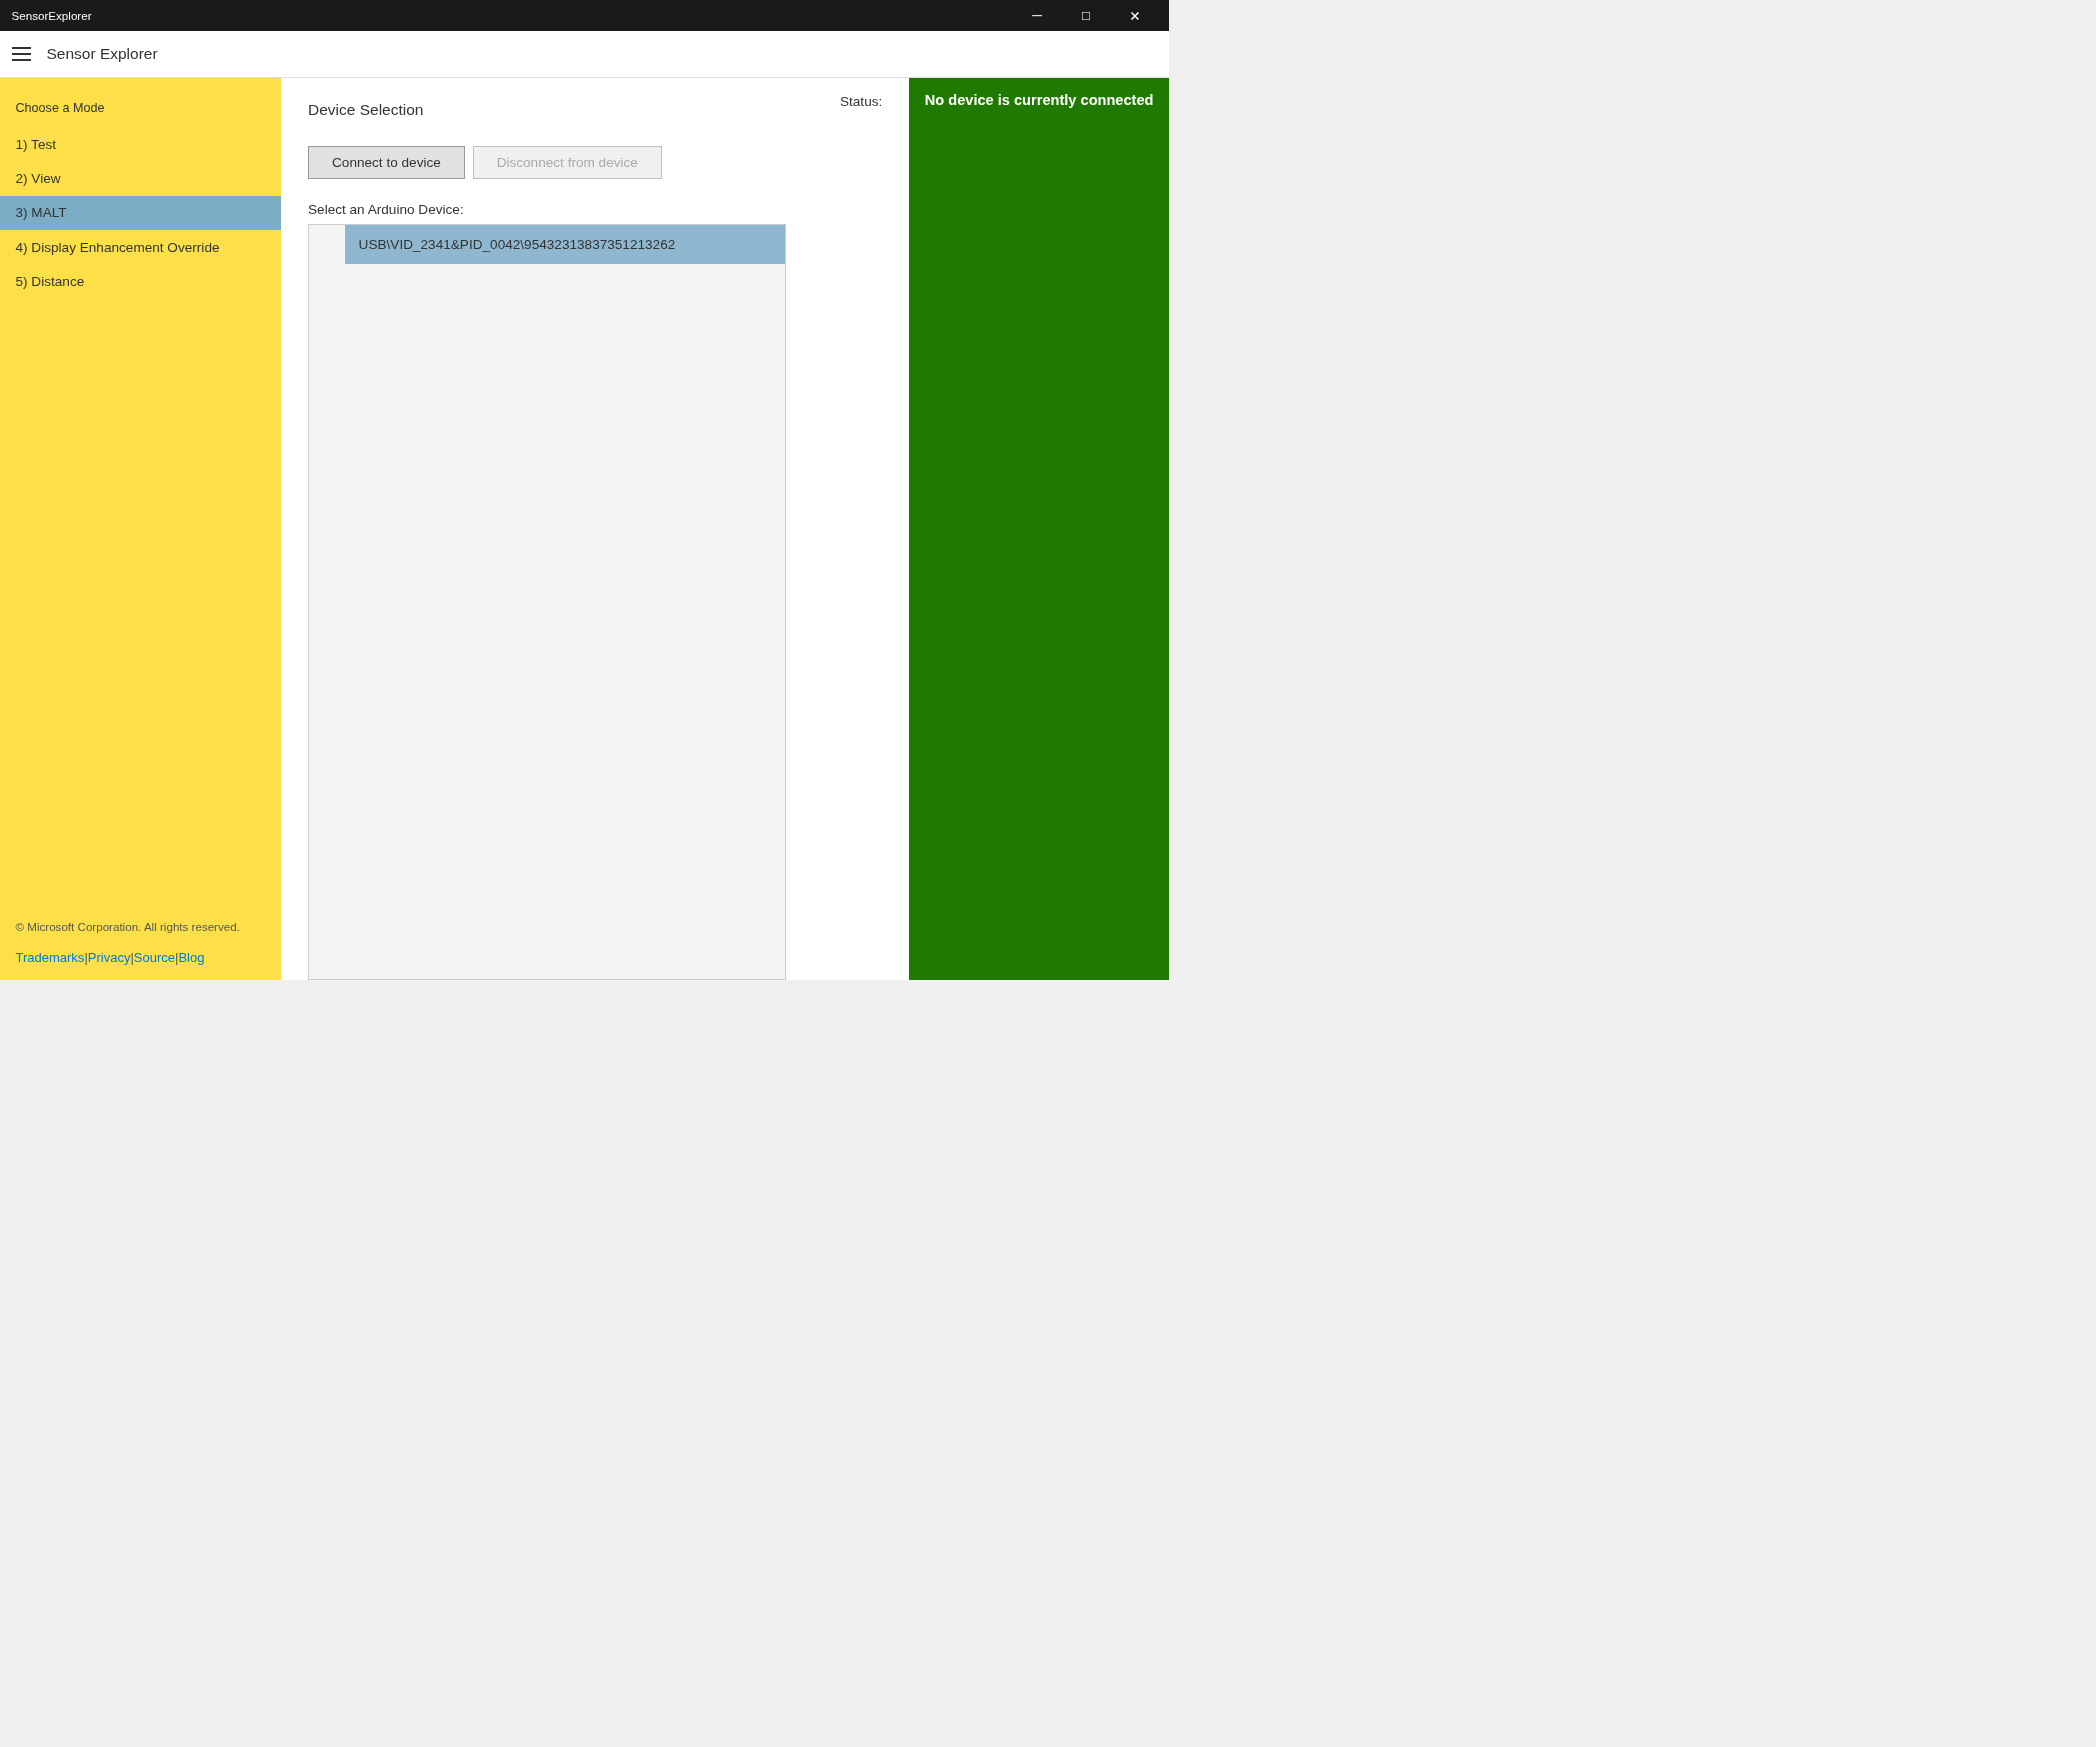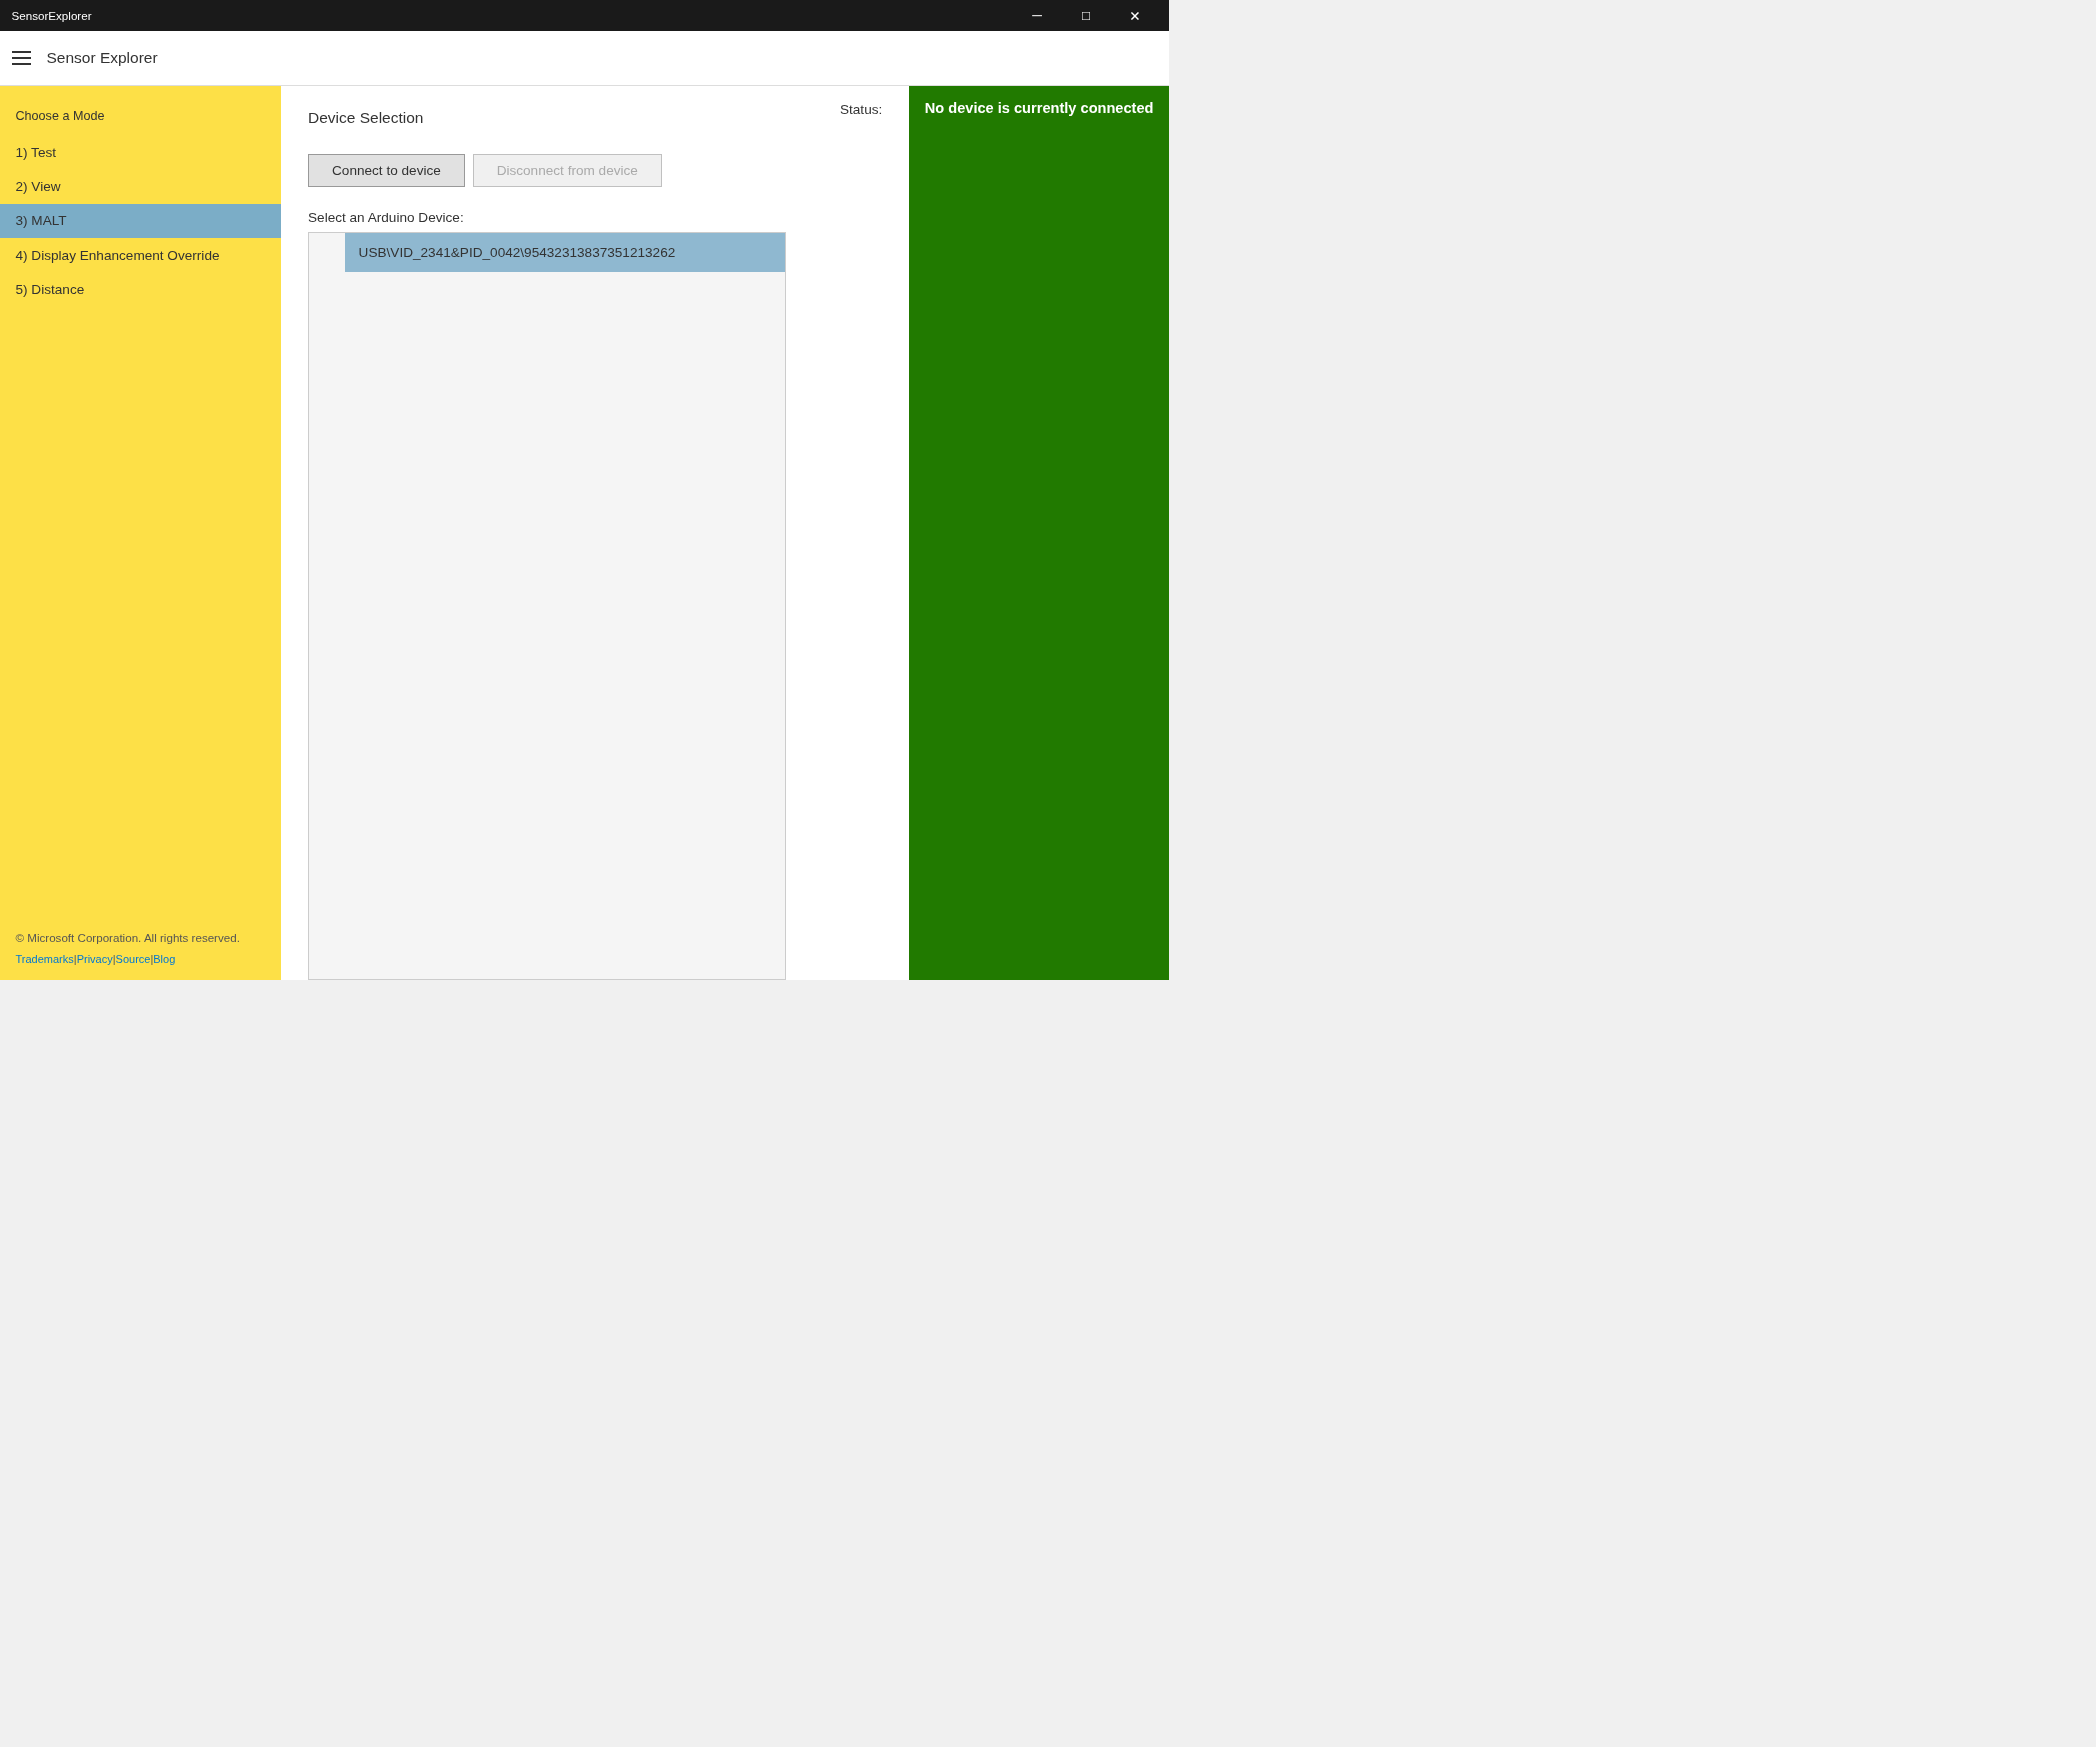--- a/index.html
+++ b/index.html
@@ -44,21 +44,21 @@
       display: flex;
       align-items: center;
       justify-content: center;
     }
 
     
     .app-header {
       background: #fff;
       display: flex;
       align-items: center;
-      height: 55px;
+      height: 47px;
       padding: 0 11.6px;
       border-bottom: 1px solid #ddd;
       flex-shrink: 0;
     }
     .hamburger-icon {
       display: flex;
       flex-direction: column;
       gap: 3.9px;
       width: 19.4px;
       margin-right: 15.5px;
@@ -108,22 +108,22 @@
       background: #7badc7;
       color: #333;
     }
     .sidebar-footer {
       margin-top: auto;
       padding: 15.5px;
       font-size: 11.6px;
       color: #555;
     }
     .sidebar-footer-links {
-      margin-top: 9px;
-      font-size: 11px;
+      margin-top: 17px;
+      font-size: 13px;
     }
     .sidebar-footer-links a {
       color: #0078d4;
       text-decoration: none;
     }
 
     
     .content {
       flex: 1;
       background: #fff;

